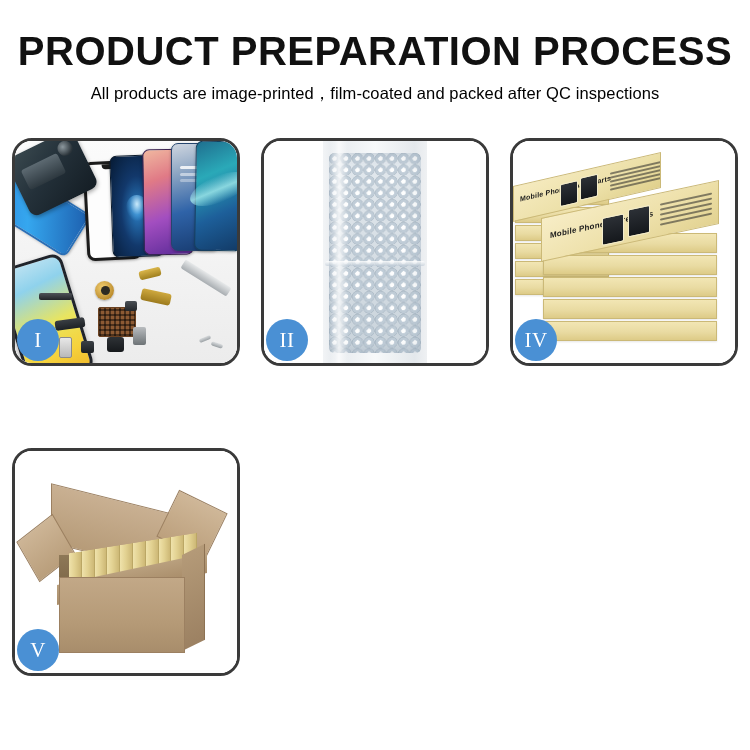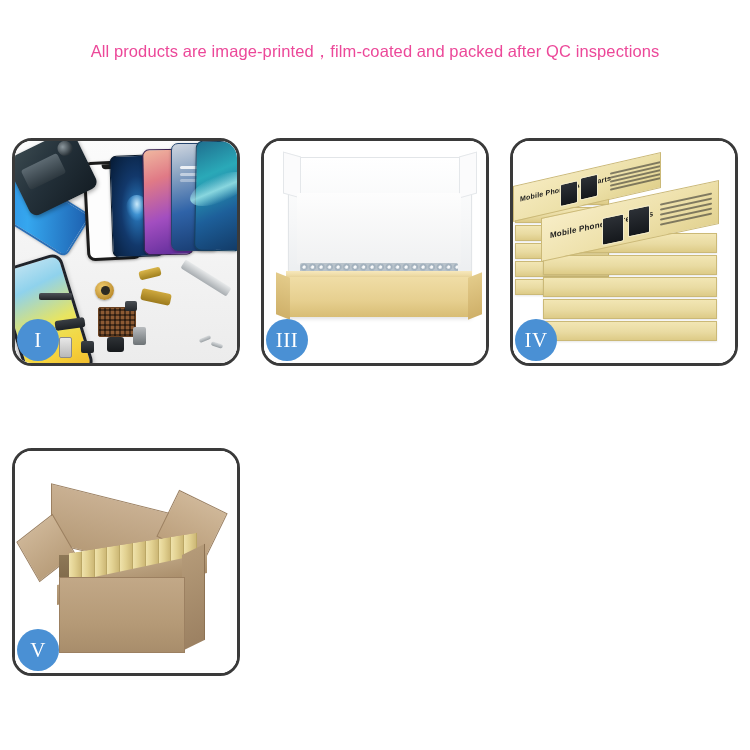--- a/index.html
+++ b/index.html
@@ -37,21 +37,21 @@
     color: #111111;
     line-height: 1.05;
     white-space: nowrap;
     transform: scaleX(1.0);
   }
   .subtitle {
     margin-top: 11px;
     font-family: "Liberation Sans", sans-serif;
     font-size: 16.5px;
     font-weight: normal;
-    color: #ec4899;
+    color: #000000;
     letter-spacing: 0.1px;
     white-space: nowrap;
   }
 
   
   .grid {
     position: absolute;
     left: 12px;
     top: 138px;
     width: 726px;
@@ -456,20 +456,21 @@
     position:absolute; left: 26px; bottom: 34px; width: 166px; height: 10px;
     background: radial-gradient(ellipse at 50% 50%, rgba(0,0,0,.16), rgba(0,0,0,0) 72%);
   }
 </style>
 </head>
 <body>
 
 <div class="page">
 
   <div class="header">
+    <div class="title">PRODUCT PREPARATION PROCESS</div>
     <div class="subtitle">All products are image-printed，film-coated and packed after QC inspections</div>
   </div>
 
   <div class="grid">
 
     <div class="panel">
       <div class="panel-photo">
         <div class="scene-parts">
           <div class="ph ph-1"></div>
           <div class="ph ph-2"></div>
@@ -490,33 +491,32 @@
           <div class="prt prt-batt"></div>
           <div class="prt prt-small1"></div>
           <div class="prt prt-small2"></div>
           <div class="prt prt-tweez"></div>
           <div class="prt prt-screws"></div>
         </div>
       </div>
       <div class="badge">I</div>
     </div>
 
-
     <div class="panel">
       <div class="panel-photo">
-        <div class="scene-box3">
-          <div class="b3-lid"></div>
-          <div class="b3-foam"></div>
-          <div class="b3-inner"></div>
-          <div class="b3-rim"></div>
-          <div class="b3-base"></div>
+        <div class="scene-bubble">
+          <div class="bw-sleeve"></div>
+          <div class="bw-bubbles"></div>
+          <div class="bw-seam"></div>
+          <div class="bw-gloss"></div>
         </div>
       </div>
-      <div class="badge">III</div>
+      <div class="badge">II</div>
     </div>
+
 
     <div class="panel">
       <div class="panel-photo">
         <div class="scene-stack">
           <div class="st-box st-rear"></div>
           <div class="st-box st-r2"></div>
           <div class="st-box st-r3"></div>
           <div class="st-box st-r4"></div>
           <div class="st-box st-r5"></div>
           <div class="st-box st-r6"></div>

